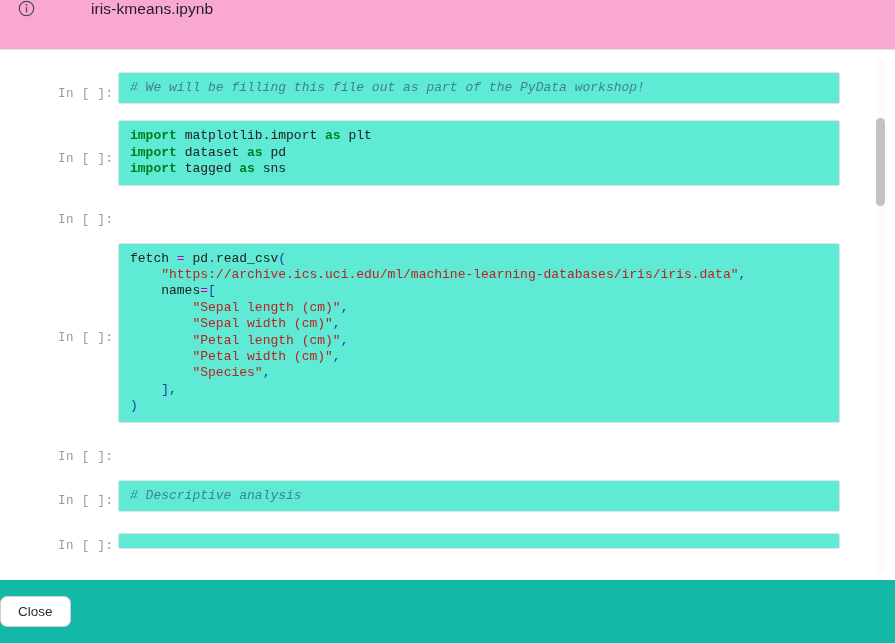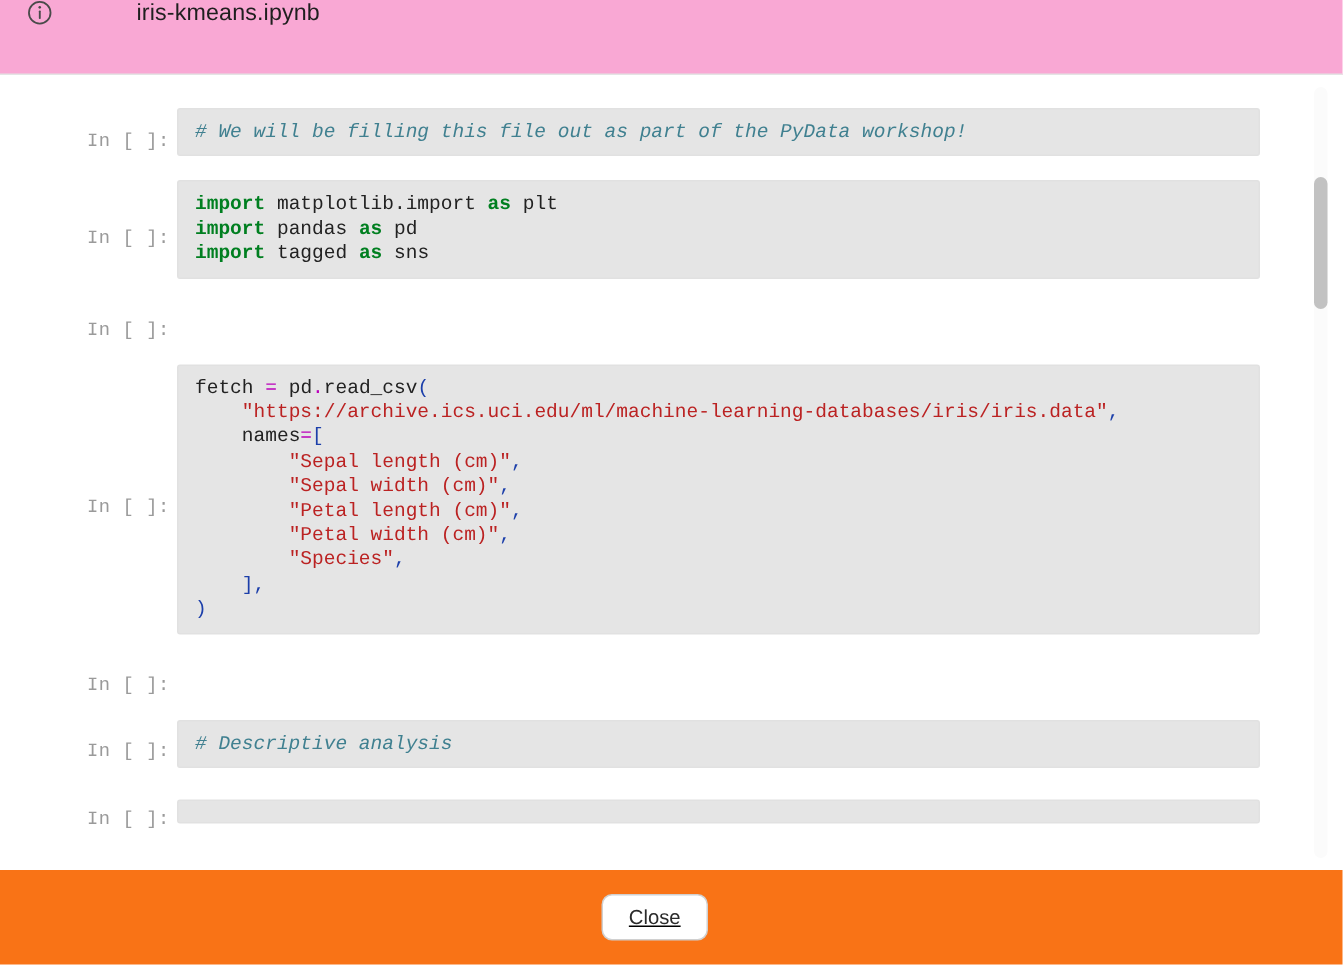--- a/index.html
+++ b/index.html
@@ -77,21 +77,21 @@
     text-align: left;
     padding-top: 11px;
     font-family: "Liberation Mono", monospace;
     font-size: 12.5px;
     color: #9a9a9a;
     letter-spacing: 0.4px;
     user-select: none;
   }
   .cell-box {
     flex: 1 1 auto;
-    background: #e5e5e5;
+    background: #5eead4;
     border: 1px solid #e1e1e1;
     border-radius: 2px;
     padding: 7px 10px 7px 11px;
     box-sizing: border-box;
     max-width: 722px;
   }
   .code {
     margin: 0;
     font-family: "Liberation Mono", monospace;
     font-size: 13px;
@@ -129,24 +129,23 @@
     border-radius: 5px;
   }
 
   
   .footer {
     height: 63px;
     min-height: 63px;
     box-sizing: border-box;
     display: flex;
     align-items: center;
-    justify-content: center;
+    justify-content: flex-start;
     padding-right: 22px;
-    background: #f97316;
-    text-decoration: underline;
+    background: #14b8a6;
   }
   .close-button {
     font-family: "Liberation Sans", sans-serif;
     font-size: 13.5px;
     color: #2b2b2b;
     background: #ffffff;
     border: 1px solid #d0d0d0;
     border-radius: 7px;
     padding: 7px 17px;
     cursor: pointer;
@@ -176,21 +175,21 @@
         <div class="prompt">In [ ]:</div>
         <div class="cell-box">
           <pre class="code"><span class="cm">#&nbsp;We will be filling this file out as part of the PyData workshop!</span></pre>
         </div>
       </div>
 
       <div class="cell">
         <div class="prompt">In [ ]:</div>
         <div class="cell-box">
           <pre class="code"><span class="kw">import</span> <span class="nm">matplotlib.import</span> <span class="kw">as</span> <span class="nm">plt</span>
-<span class="kw">import</span> <span class="nm">pandas</span> <span class="kw">as</span> <span class="nm">pd</span>
+<span class="kw">import</span> <span class="nm">dataset</span> <span class="kw">as</span> <span class="nm">pd</span>
 <span class="kw">import</span> <span class="nm">tagged</span> <span class="kw">as</span> <span class="nm">sns</span></pre>
         </div>
       </div>
 
       <div class="cell">
         <div class="prompt">In [ ]:</div>
       </div>
 
       <div class="cell">
         <div class="prompt">In [ ]:</div>

